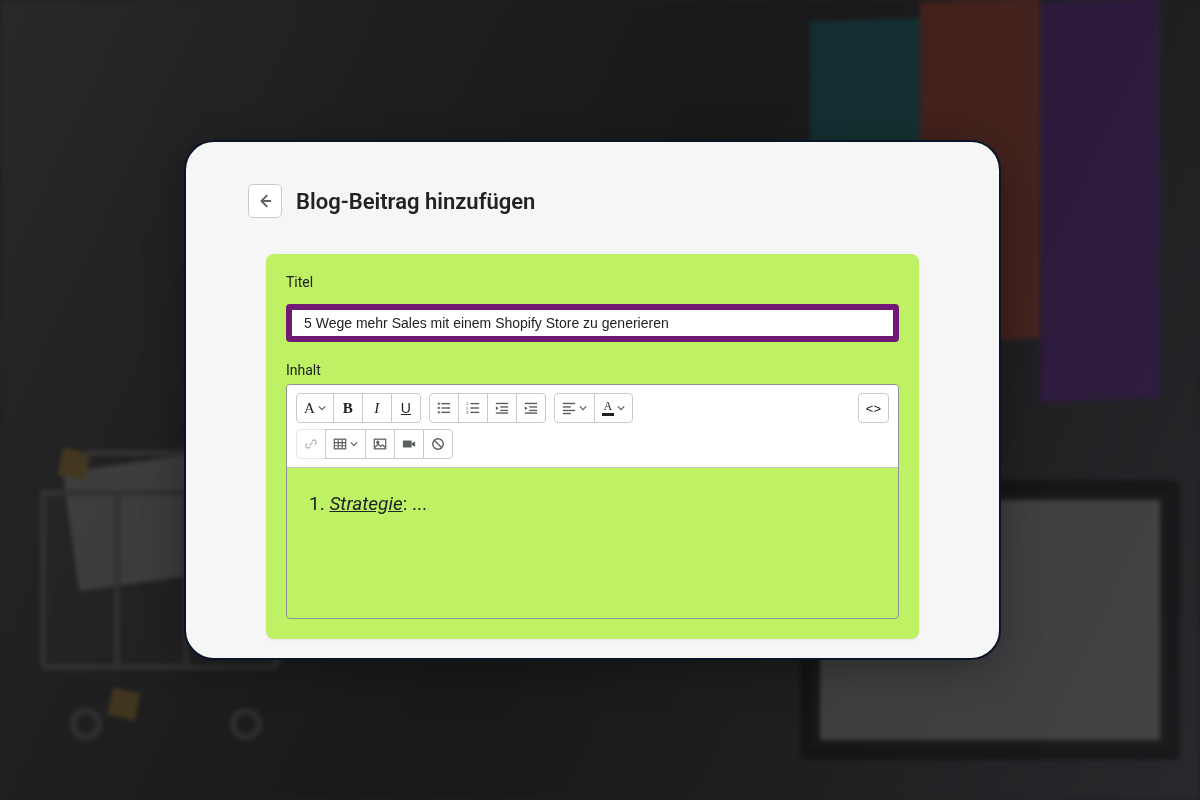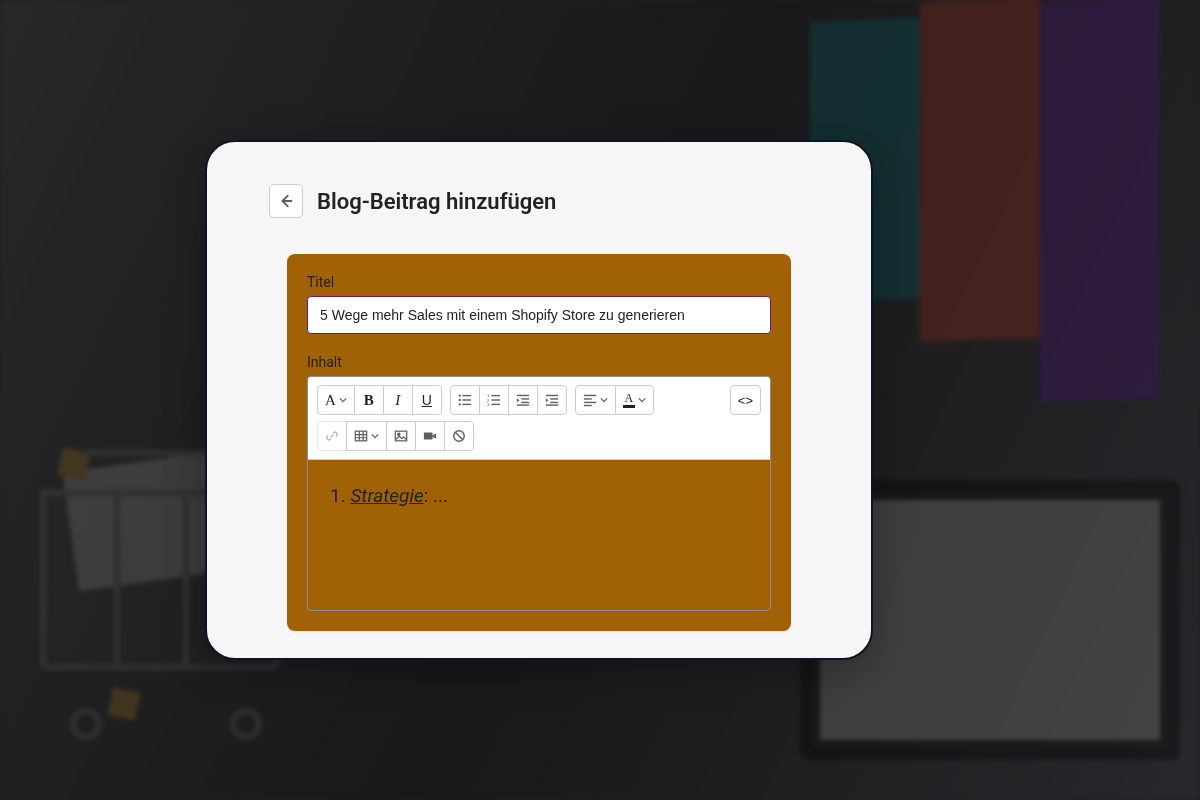--- a/index.html
+++ b/index.html
@@ -149,23 +149,23 @@
     .cart-tag.t2 { left: 100px; top: 290px; }
     
     .overlay {
       position: absolute;
       inset: 0;
       background: rgba(0,0,0,0.45);
     }
     
     .modal {
       position: absolute;
-      left: 205px;
+      left: 184px;
       top: 140px;
-      width: 668px;
+      width: 817px;
       height: 520px;
       background: #f6f6f7;
       border: 2px solid #0a1628;
       border-radius: 30px;
       padding: 42px 62px;
       box-shadow: 0 10px 40px rgba(0,0,0,0.3);
     }
     
     .header-row {
       display: flex;
@@ -187,43 +187,44 @@
     }
     .back-btn svg { width: 18px; height: 18px; }
     
     .page-title {
       font-size: 22px;
       font-weight: 600;
       color: #202223;
     }
     
     .card {
-      background: #a16207;
+      background: #bef264;
       border-radius: 8px;
       padding: 20px;
       box-shadow: 0 1px 2px rgba(0,0,0,0.08);
       margin: 0 18px;
     }
     
     .field-label {
       font-size: 14px;
       color: #202223;
       margin-bottom: 6px;
       display: block;
     }
     
     .text-input {
       width: 100%;
       height: 38px;
-      border: 1px solid #701a75;
+      border: 6px solid #701a75;
       border-radius: 4px;
       padding: 0 12px;
       font-size: 14px;
       color: #202223;
       margin-bottom: 20px;
+      margin-top: 8px;
     }
     
     .editor {
       border: 1px solid #8c9196;
       border-radius: 4px;
       overflow: hidden;
     }
     
     .toolbar {
       padding: 8px 9px;

